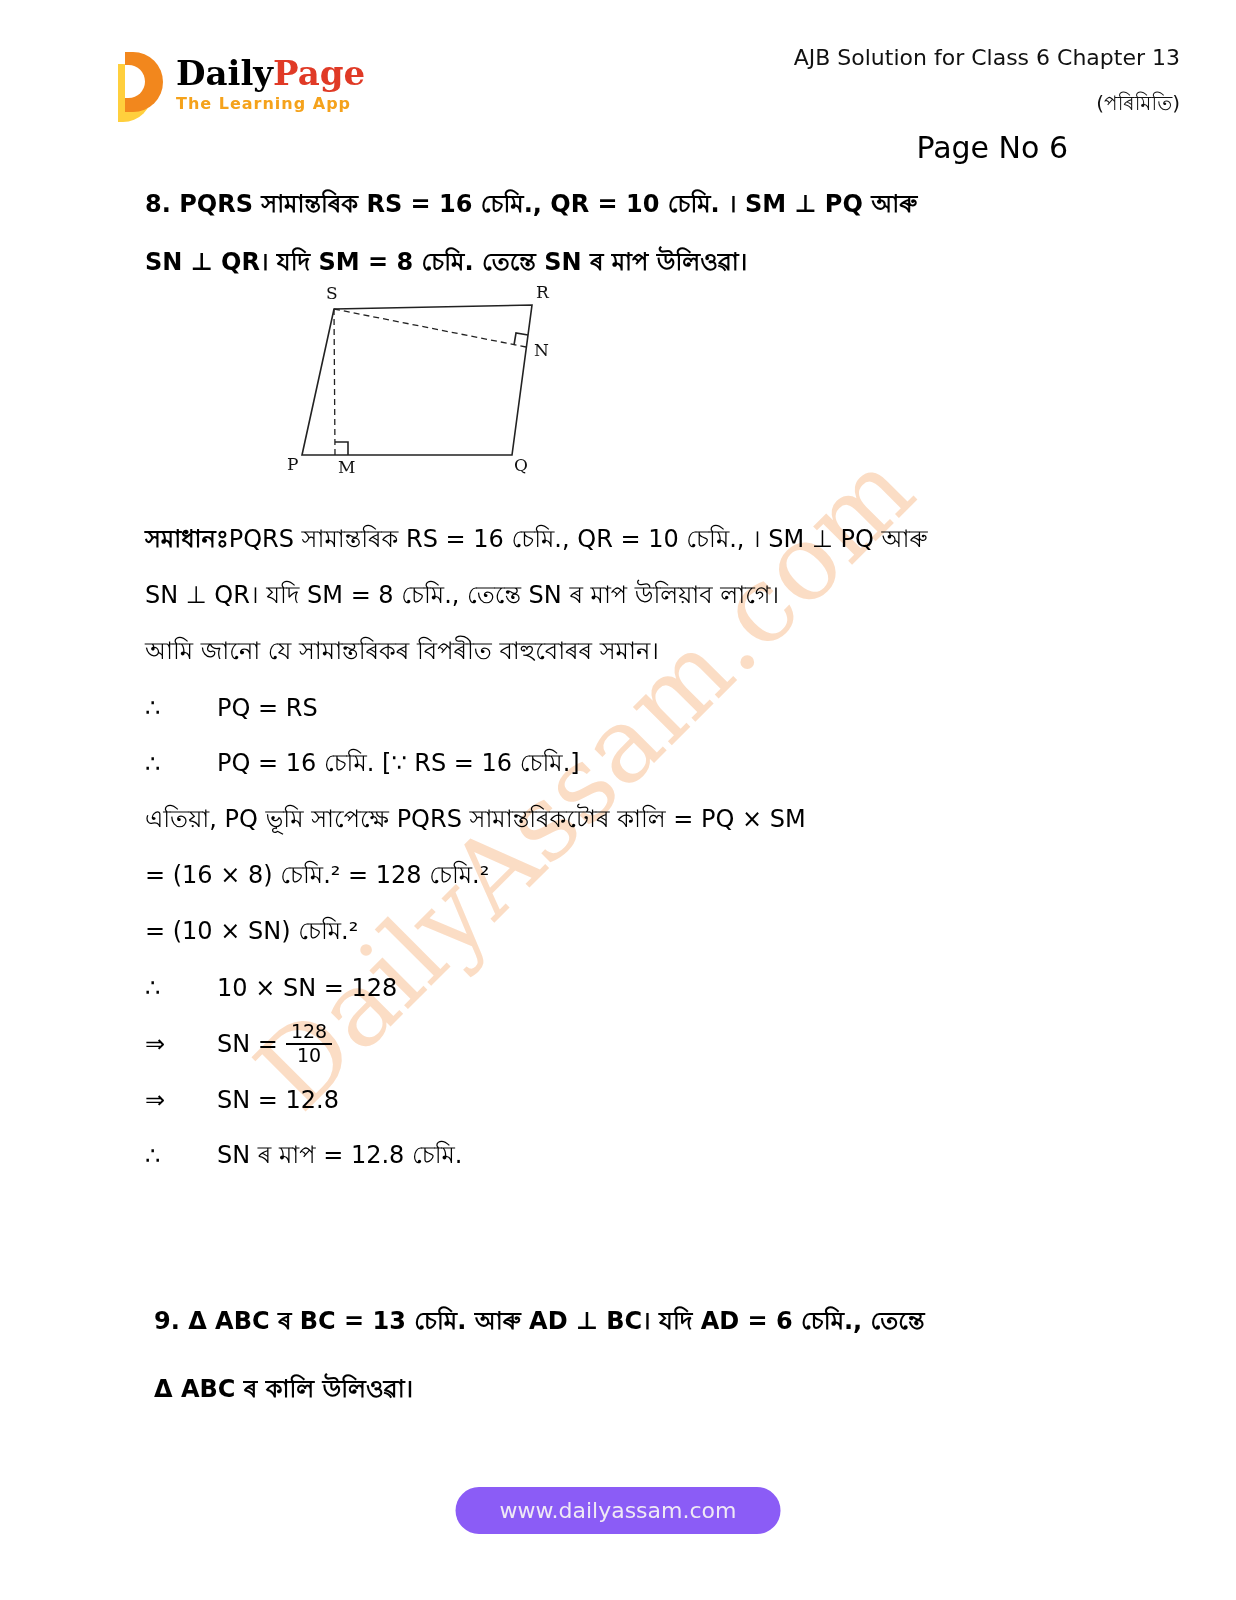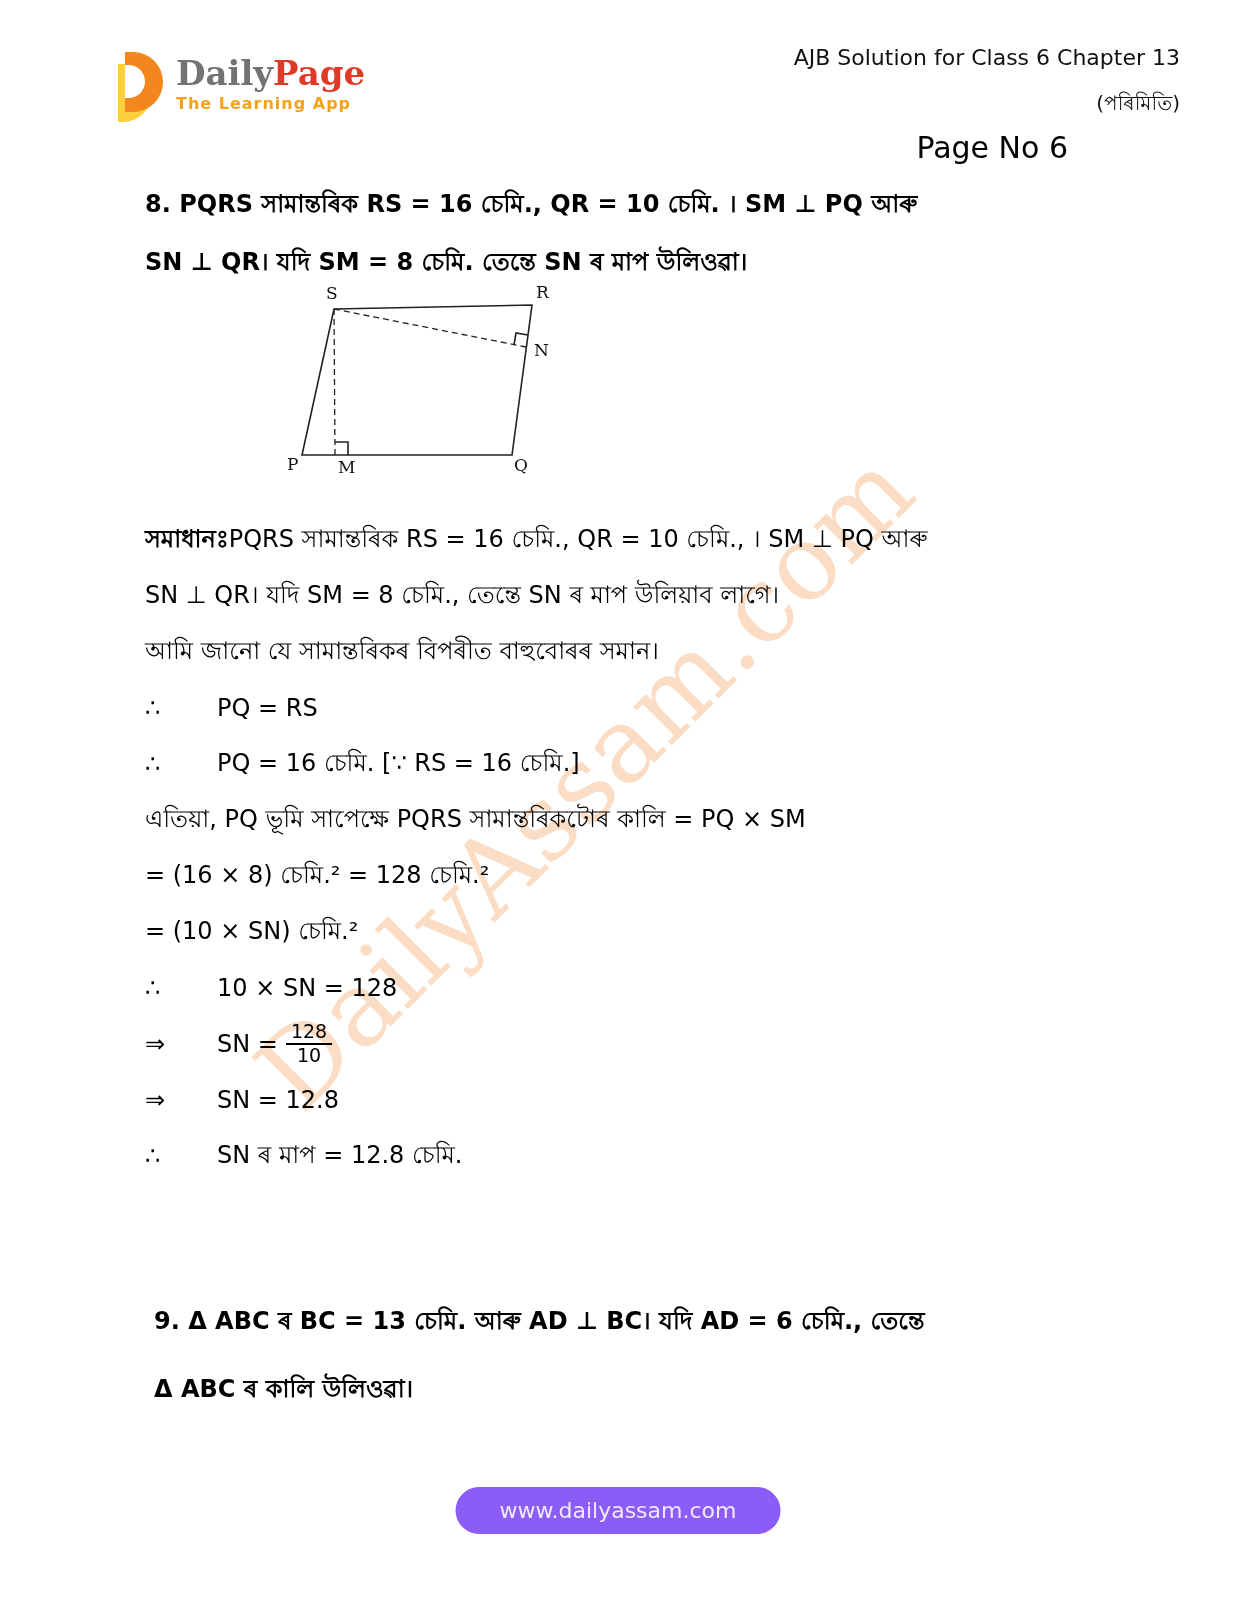--- a/index.html
+++ b/index.html
@@ -14,21 +14,21 @@
   .hdr-right{position:absolute;top:45px;right:56px;font-size:22px;font-weight:500;color:#111;}
   .hdr-sub{position:absolute;top:88px;right:56px;font-size:20px;color:#111;}
 
   .logo{position:absolute;left:118px;top:52px;display:flex;align-items:flex-start;gap:10px;}
   .logo-d{position:relative;width:48px;height:74px;}
   .logo-d .y{position:absolute;left:0;top:12px;width:34px;height:58px;background:#ffcf3d;border-radius:0 30px 30px 0;}
   .logo-d .o{position:absolute;left:7px;top:0;width:38px;height:60px;background:#f2871d;border-radius:0 32px 32px 0;}
   .logo-d .w{position:absolute;left:7px;top:13px;width:20px;height:33px;background:#ffffff;border-radius:0 18px 18px 0;}
   .logo-texts{padding-top:2px;}
   .logo-name{font-family:"DejaVu Serif","Liberation Serif",serif;font-size:34px;font-weight:bold;line-height:38px;}
-  .logo-daily{color:#737373;}
+  .logo-daily{color:#000000;}
   .logo-assam{color:#e03a26;}
   .logo-sub{margin-top:2px;font-size:16px;font-weight:bold;color:#f5a21b;letter-spacing:1px;}
 
   .page-no{position:absolute;top:130px;right:168px;font-size:30px;color:#000;}
 
   .q8{position:absolute;left:145px;top:176px;width:1020px;font-size:24px;font-weight:bold;}
   .q8 .ln{height:58px;display:flex;align-items:center;}
 
   .figwrap{position:absolute;left:282px;top:283px;}
   .fig .shape{fill:none;stroke:#222;stroke-width:1.6;}

